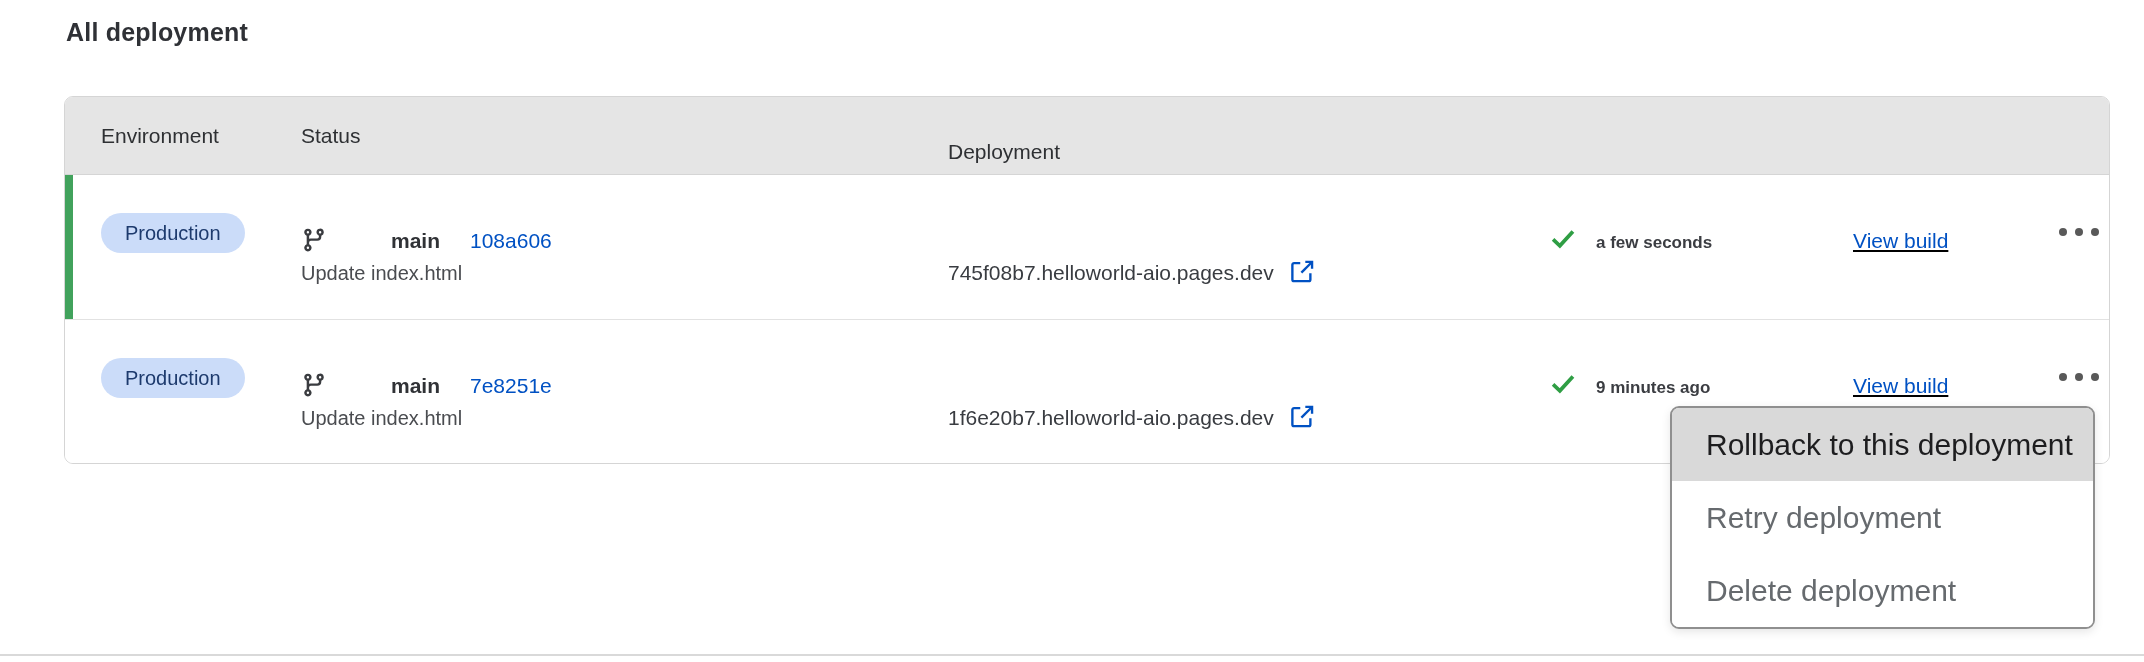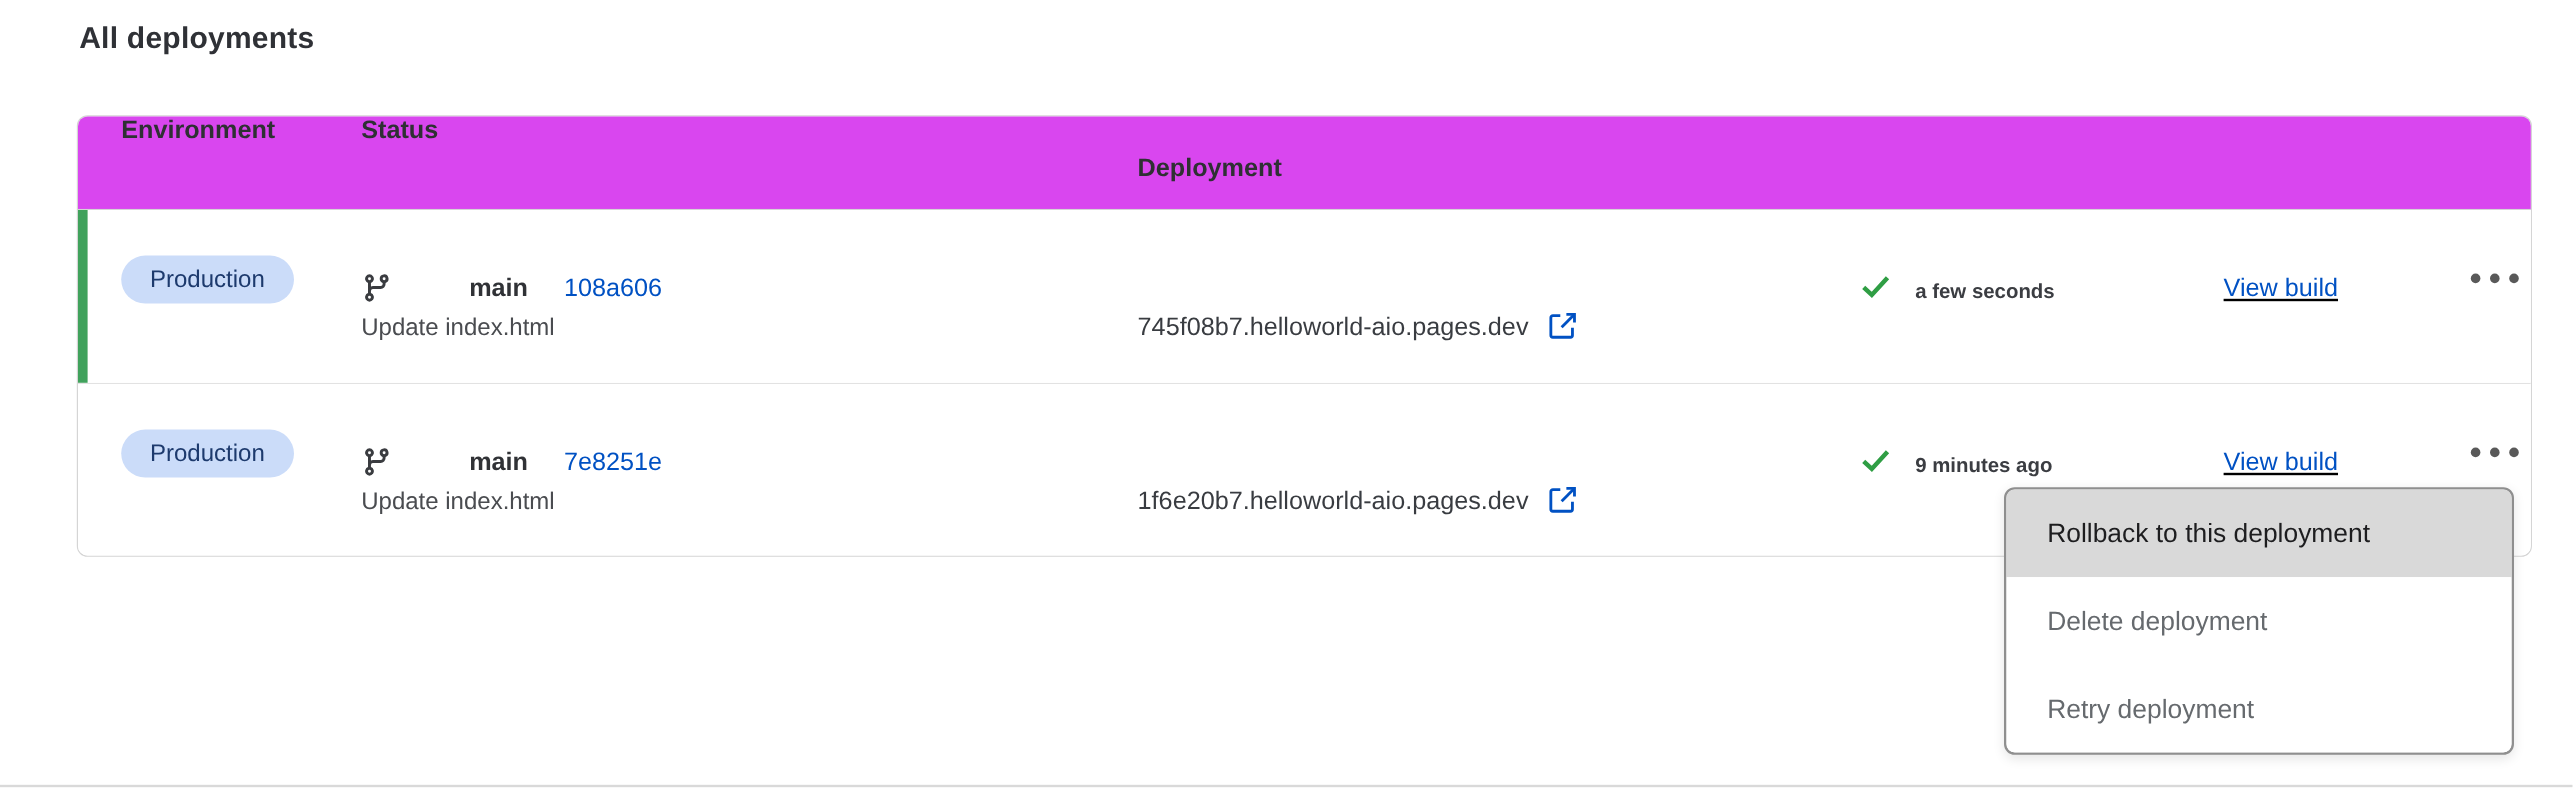--- a/index.html
+++ b/index.html
@@ -12,24 +12,24 @@
   .page-title {
     position:absolute; left:66px; top:18px;
     font-size:25px; font-weight:700; color:#2f3136; letter-spacing:.2px;
   }
   
   .deploy-table {
     position:absolute; left:64px; top:96px; width:2046px;
     border:1px solid #d5d5d5; border-radius:9px; background:#fff;
   }
   .thead {
-    display:flex; height:78px;
-    background:#d946ef; border-bottom:1px solid #d5d5d5;
+    display:flex; align-items:center; height:78px;
+    background:#e5e5e5; border-bottom:1px solid #d5d5d5;
     border-radius:8px 8px 0 0;
-    font-size:21px; font-weight:700; color:#2e3033;
+    font-size:21px; font-weight:400; color:#2e3033;
   }
   .trow { display:flex; height:144px; position:relative; background:#fff; }
   .trow.second { border-top:1px solid #e2e2e2; border-radius:0 0 8px 8px; }
   .current-bar {
     position:absolute; left:0; top:0; width:8px; height:100%;
     background:#41a25c;
   }
   
   .col-env    { width:236px; padding-left:36px; }
   .col-source { width:647px; }
@@ -64,35 +64,35 @@
   }
   .more-btn .dot { width:8px; height:8px; border-radius:50%; background:#595959; }
   
   .context-menu {
     position:absolute; left:1670px; top:406px; width:425px;
     background:#fff; border:2px solid #8f8f8f; border-radius:9px;
     box-shadow:0 3px 10px rgba(0,0,0,.10); overflow:hidden; z-index:10;
   }
   .menu-item {
     height:73px; display:flex; align-items:center; padding-left:34px;
-    font-size:22px; color:#666a6e; cursor:pointer; background:#fff;
+    font-size:30px; color:#666a6e; cursor:pointer; background:#fff;
   }
   .menu-item.highlighted { background:#d9d9d9; color:#1d1d1f; }
   
   .page-divider {
     position:absolute; left:0; top:654px; width:2144px; height:2px;
     background:#d9d9d9;
   }
 </style>
 </head>
 <body>
 
 <div id="canvas">
 
-  <div class="page-title">All deployments</div>
+  <div class="page-title">All deployment</div>
 
   <div class="deploy-table">
 
     <div class="thead">
       <div class="col-env">Environment</div>
       <div class="col-source">Status</div>
       <div class="col-deploy">Deployment</div>
       <div class="col-view"></div>
       <div class="col-more"></div>
     </div>
@@ -191,19 +191,19 @@
             <span class="dot"></span>
             <span class="dot"></span>
         </button>
       </div>
     </div>
 
   </div>
 
   <div class="context-menu">
     <div class="menu-item highlighted">Rollback to this deployment</div>
+    <div class="menu-item">Retry deployment</div>
     <div class="menu-item">Delete deployment</div>
-    <div class="menu-item">Retry deployment</div>
   </div>
 
   <div class="page-divider"></div>
 
 </div>
 
 </body></html>

